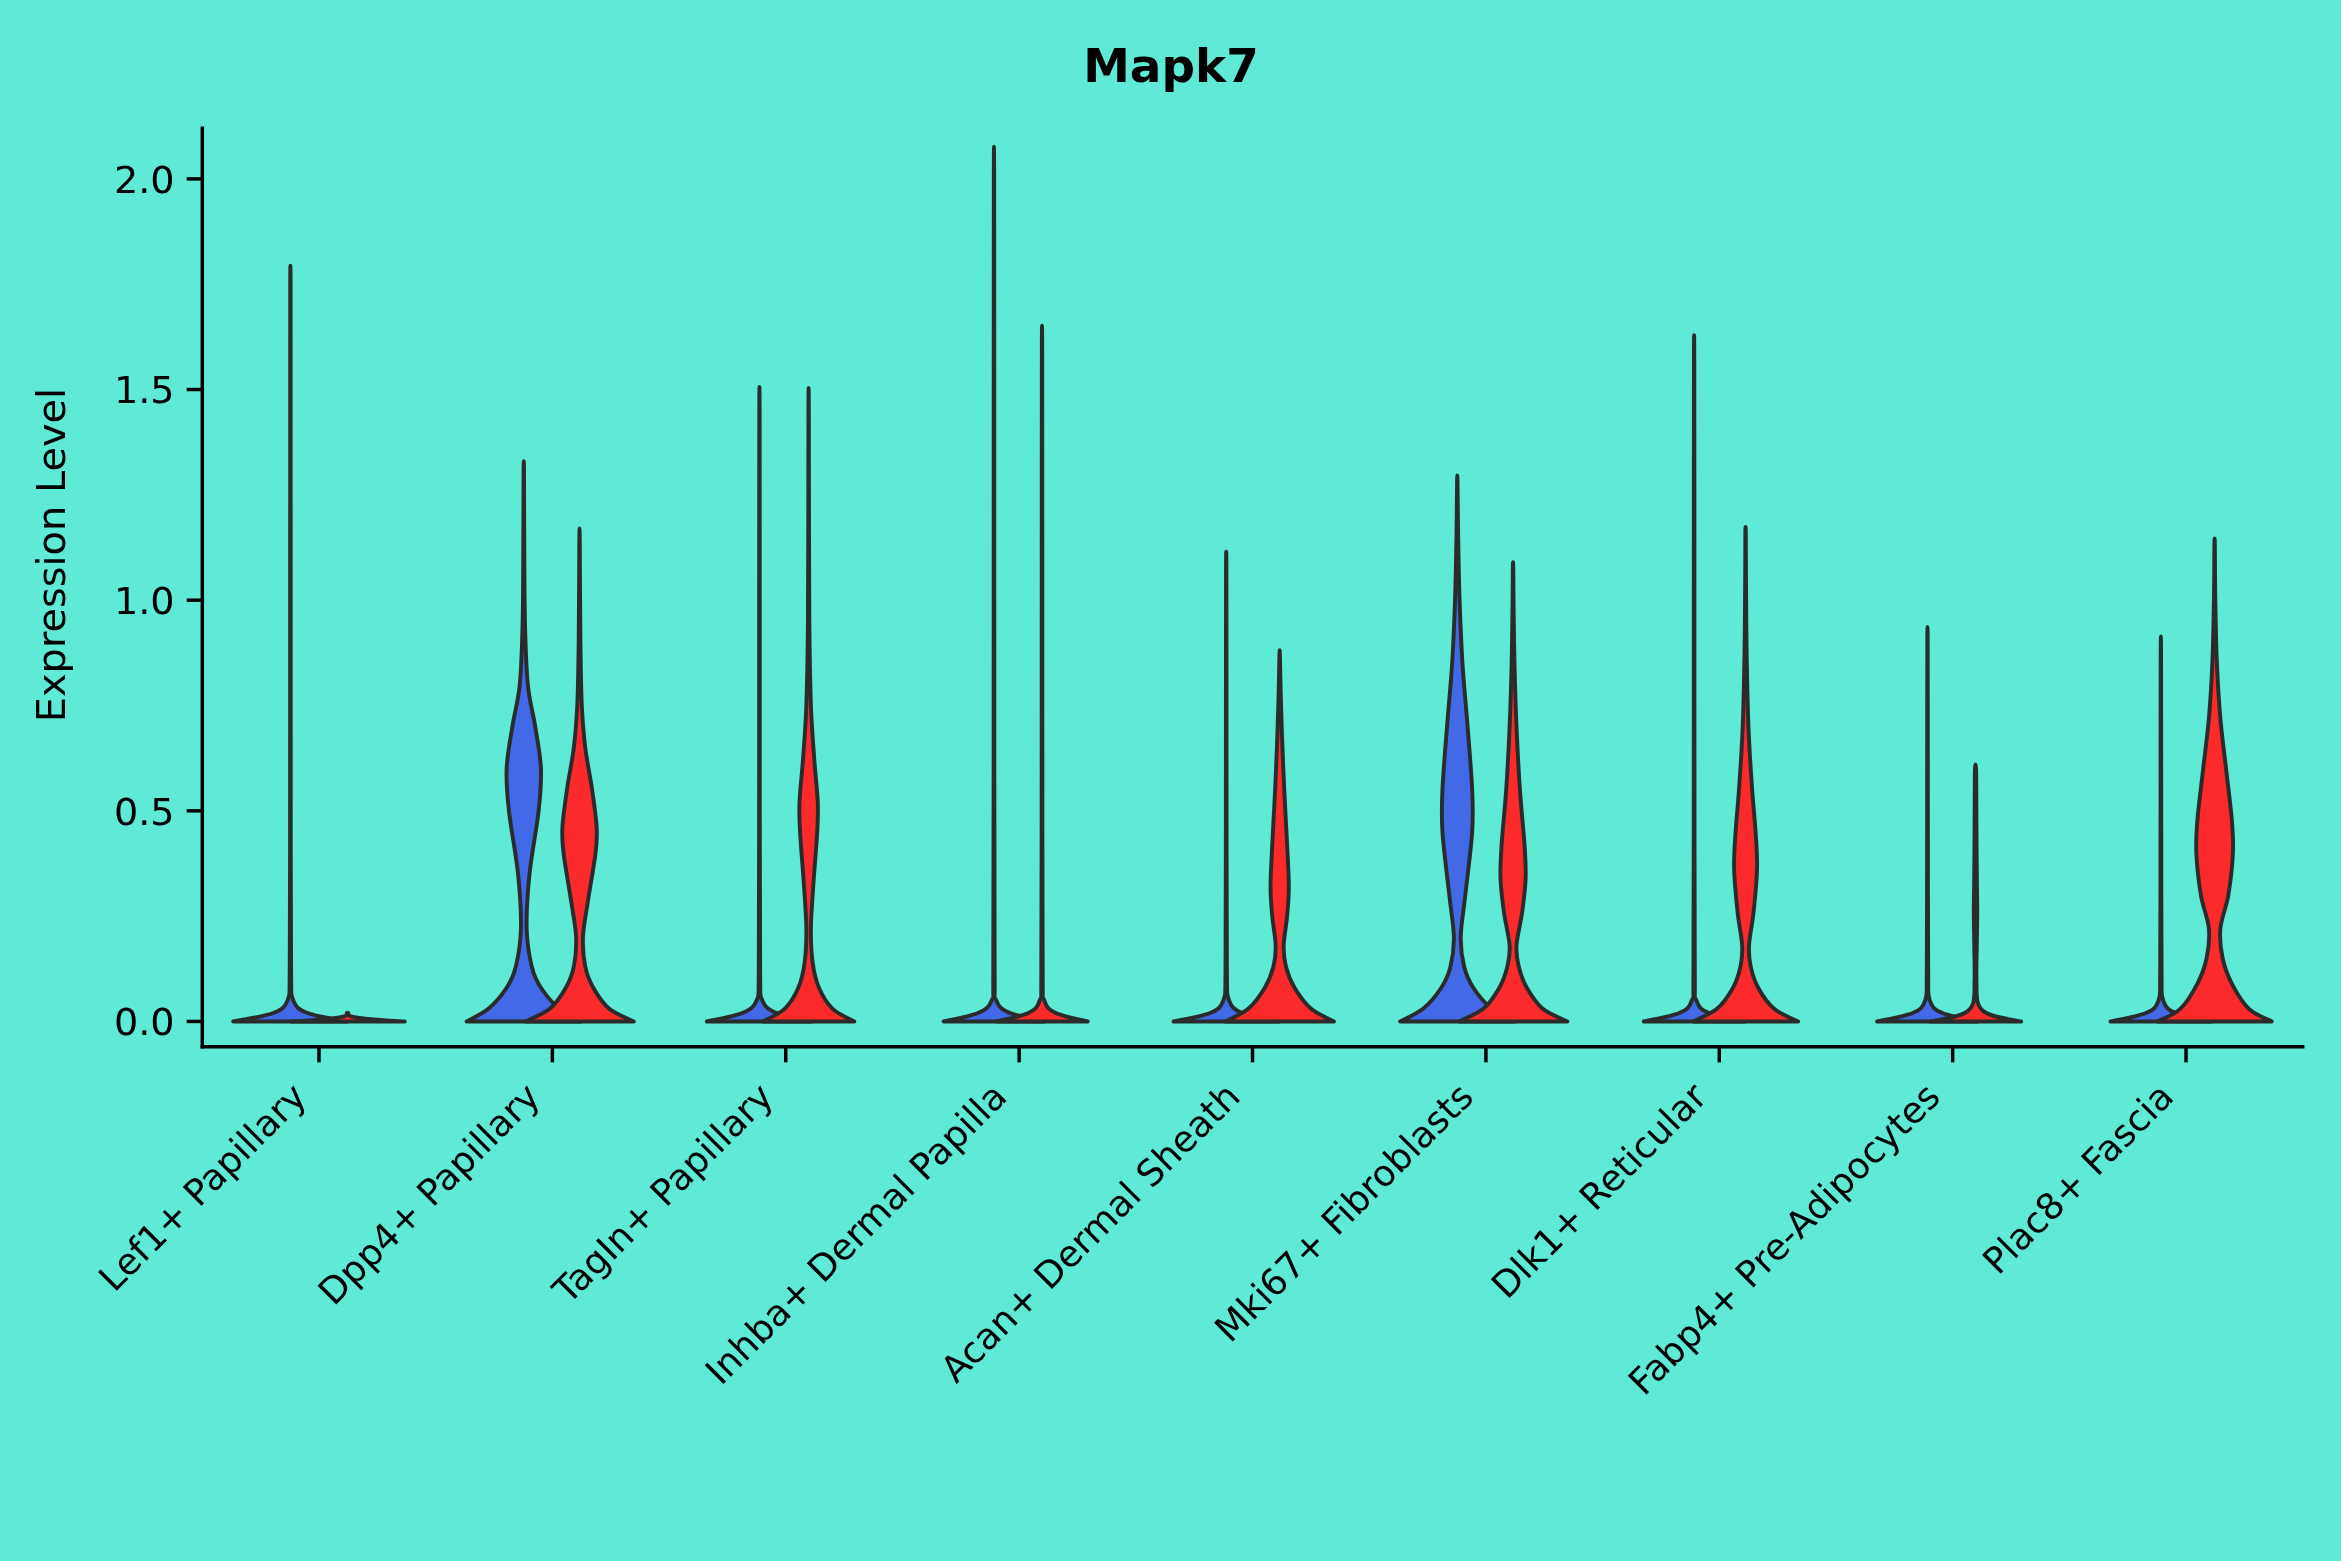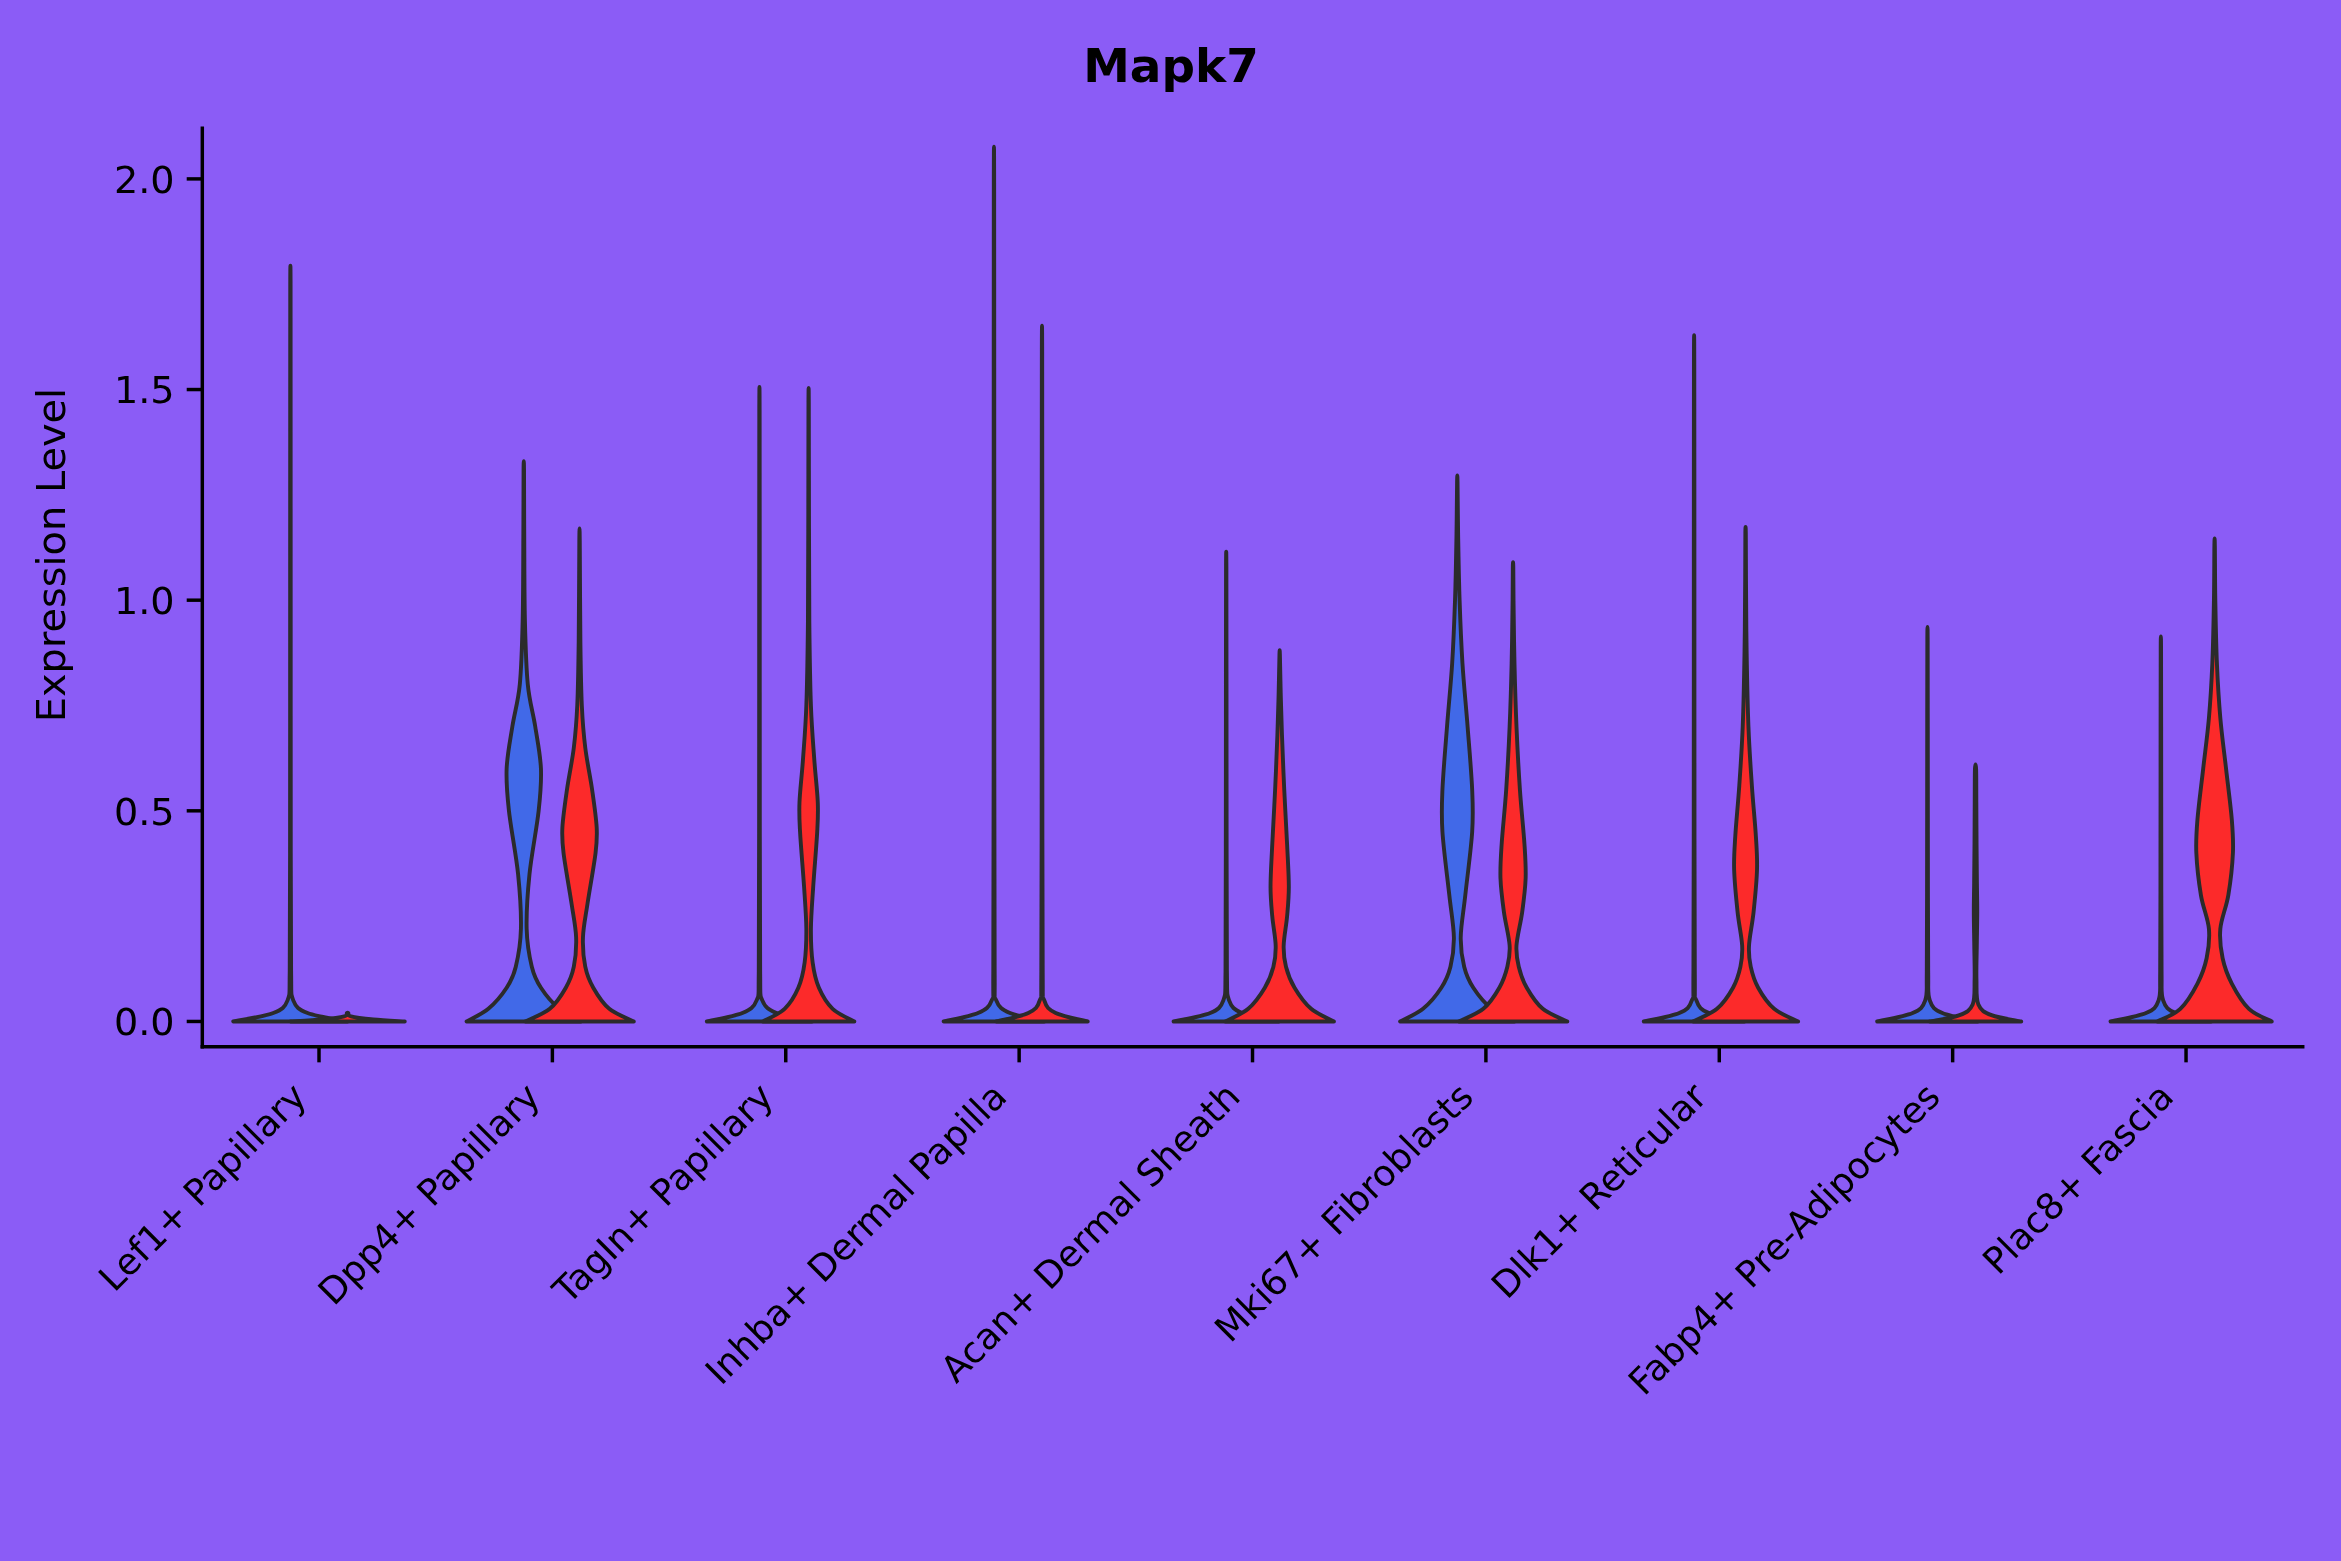--- a/index.html
+++ b/index.html
@@ -10,21 +10,21 @@
   body {
     width: 2342px;
     height: 1561px;
     font-family: "DejaVu Sans", sans-serif;
     overflow: hidden;
   }
   #figure {
     position: relative;
     width: 2342px;
     height: 1561px;
-    background: #8b5cf6;
+    background: #5eead4;
   }
   #plot-svg {
     position: absolute;
     left: 0;
     top: 0;
     width: 2342px;
     height: 1561px;
   }
   .chart-title {
     font-family: "DejaVu Sans", sans-serif;

